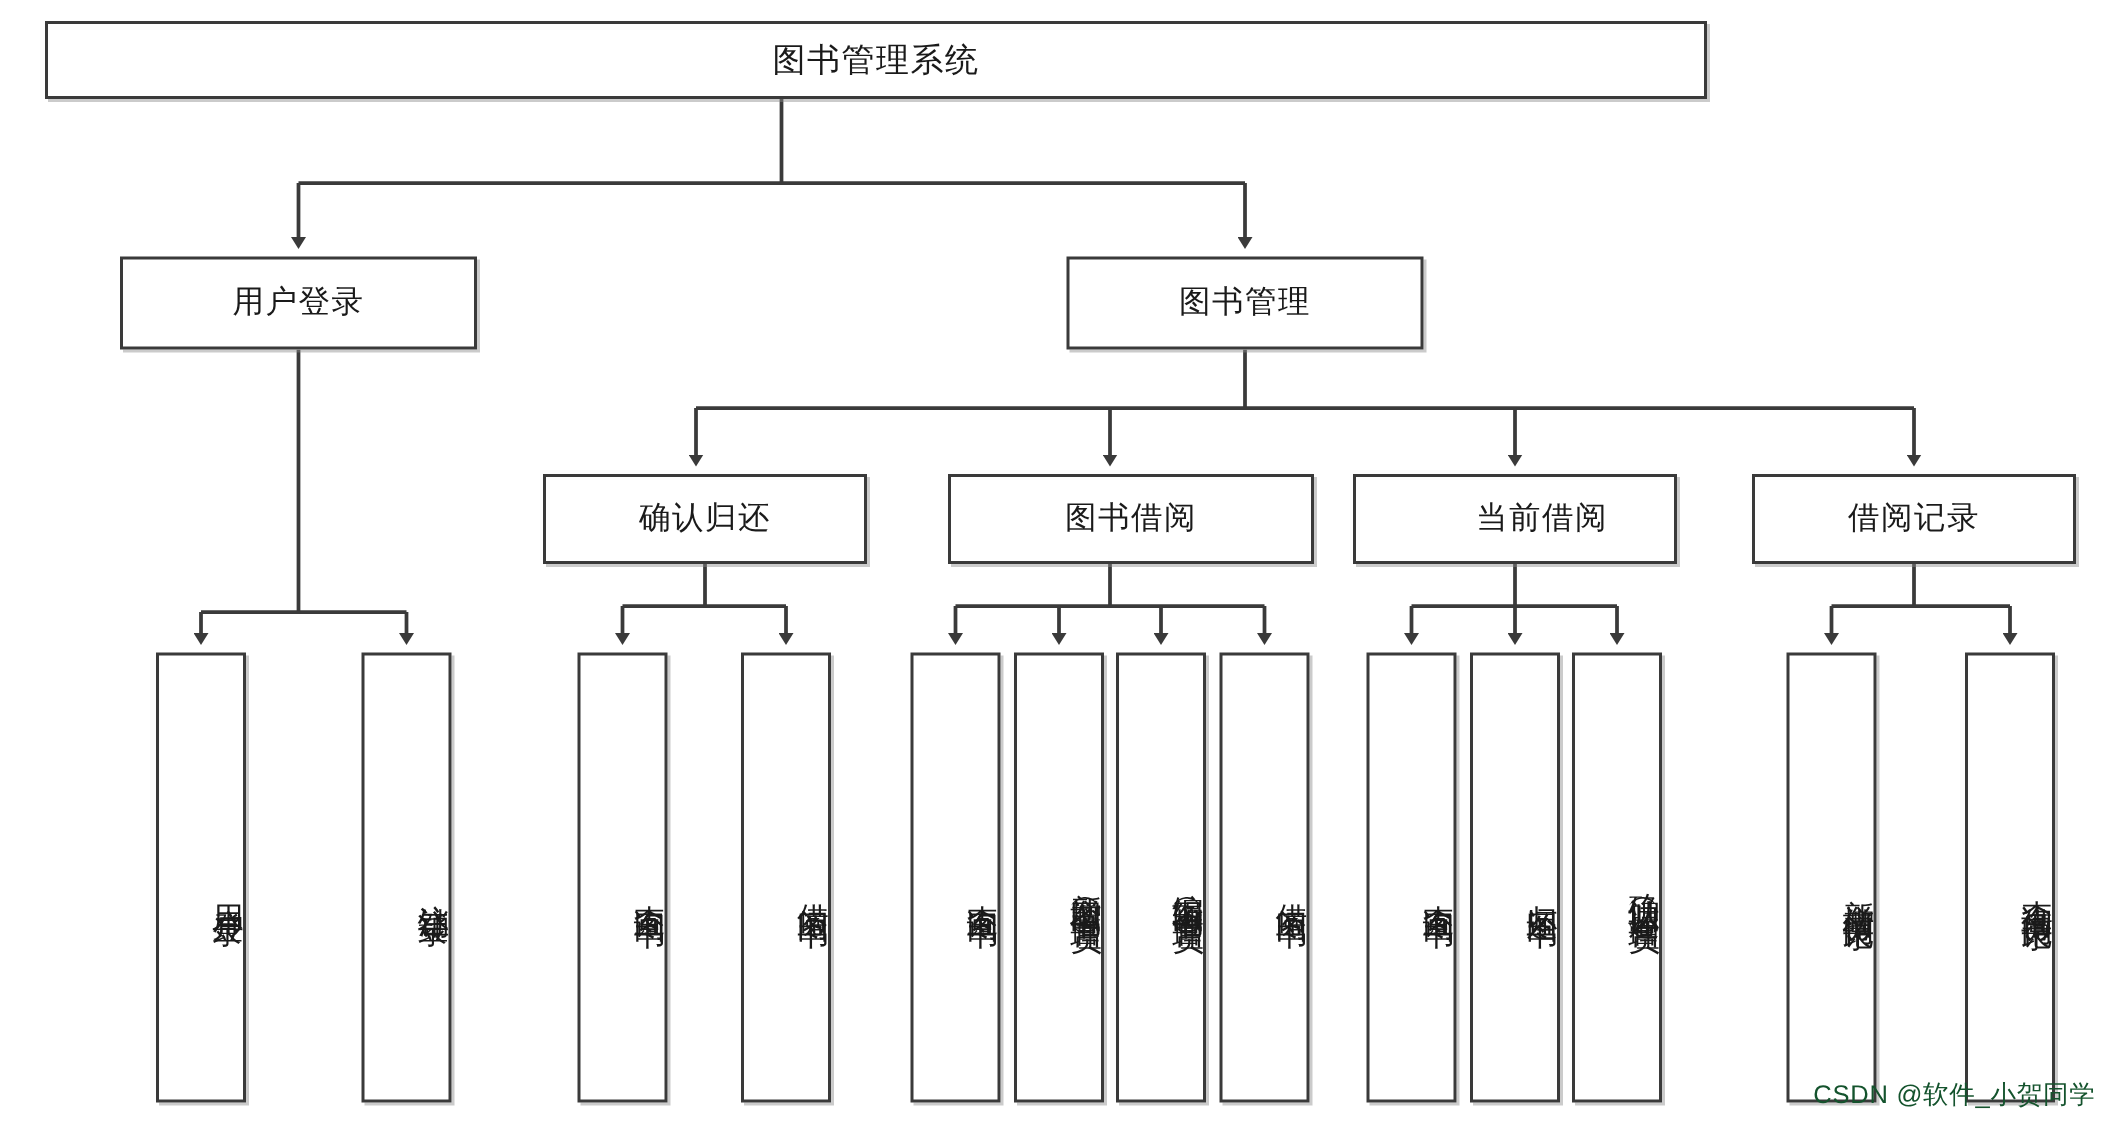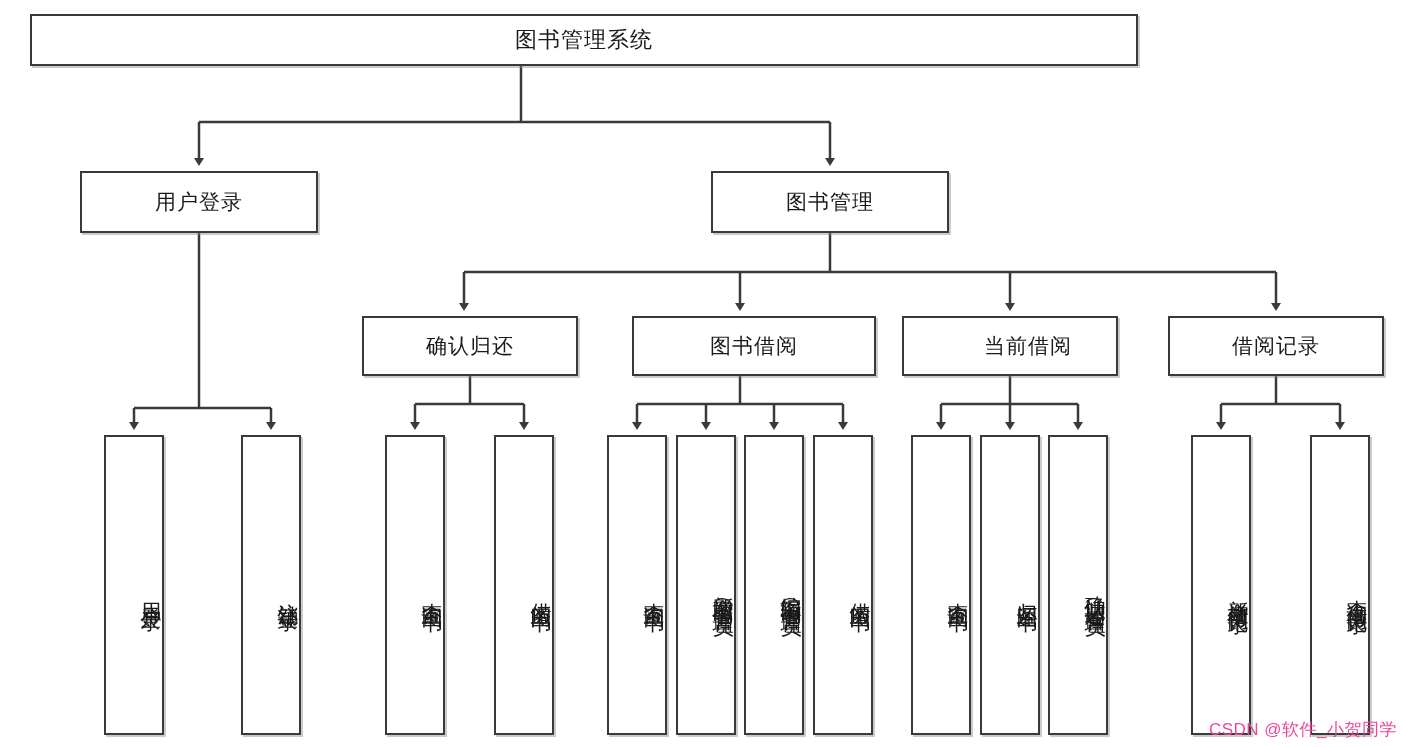--- a/index.html
+++ b/index.html
@@ -57,21 +57,21 @@
   .node.vert .vtext {
     writing-mode: vertical-rl;
     text-orientation: upright;
     display: block;
     white-space: nowrap;
   }
   .watermark {
     position: absolute;
     right: 8px;
     bottom: 6px;
-    color: #ec4899;
+    color: #14532d;
     font-size: 17px;
     letter-spacing: 0.5px;
     white-space: nowrap;
   }
 </style>
 </head>
 <body>
 
 <div id="canvas">
 

